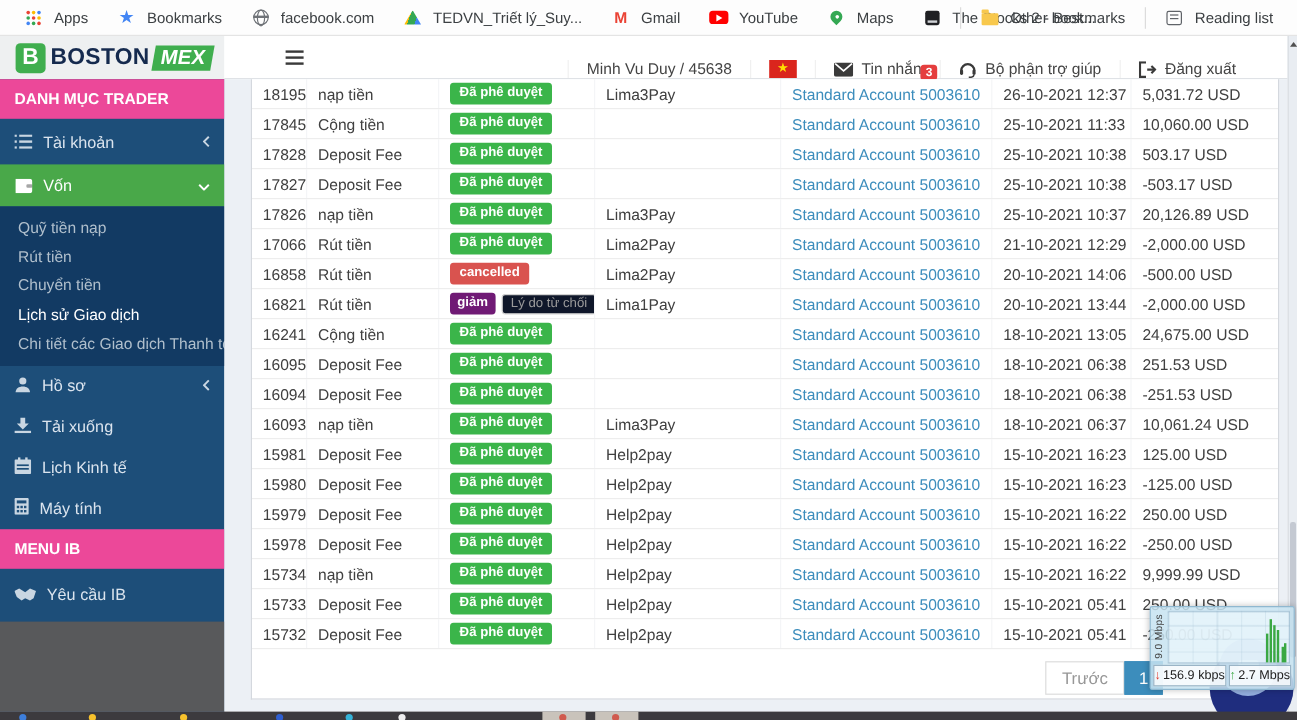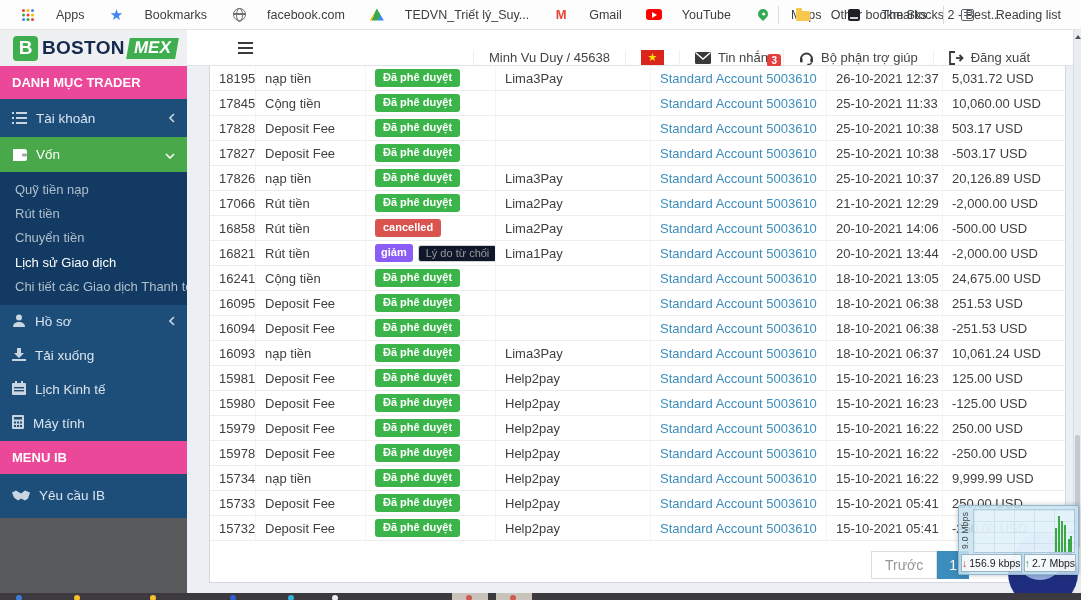--- a/index.html
+++ b/index.html
@@ -1,21 +1,21 @@
 <!DOCTYPE html>
 <html><head>
 <meta charset="utf-8">
 <style>
   * { margin:0; padding:0; box-sizing:border-box; }
   html,body { width:1081px; height:600px; overflow:hidden; font-family:"Liberation Sans", sans-serif; background:#fff; }
 
   
   .bm-bar { position:absolute; left:0; top:0; width:1081px; height:30px; background:#fdfdfd; border-bottom:1px solid #e4e4e4; display:flex; align-items:center; padding:0 10px; }
   .bm-left { display:flex; align-items:center; gap:4px; flex:1; min-width:0; }
-  .bm-item { display:flex; align-items:center; gap:20px; padding:3px 10px; border-radius:4px; font-size:12.5px; color:#3c4043; white-space:nowrap; cursor:pointer; }
+  .bm-item { display:flex; align-items:center; gap:9px; padding:3px 10px; border-radius:4px; font-size:12.5px; color:#3c4043; white-space:nowrap; cursor:pointer; }
   .bm-right { display:flex; align-items:center; }
   .bm-sep { width:1px; height:18px; background:#dcdcdc; margin:0 6px; }
   .bm-ic { width:16px; height:16px; display:flex; align-items:center; justify-content:center; flex:none; }
   .ic-apps { position:relative; width:12px; height:12px; }
   .ic-apps i { position:absolute; left:0; top:0; width:3px; height:3px; border-radius:50%; background:#ea4335; box-shadow:4.5px 0 0 #fbbc05, 9px 0 0 #4285f4, 0 4.5px 0 #34a853, 4.5px 4.5px 0 #ea4335, 9px 4.5px 0 #fbbc05, 0 9px 0 #4285f4, 4.5px 9px 0 #34a853, 9px 9px 0 #ea4335; }
   .ic-star { color:#4285f4; font-size:15px; line-height:1; }
   .ic-globe { width:13px; height:13px; border:1.5px solid #6e7277; border-radius:50%; position:relative; }
   .ic-globe::before { content:""; position:absolute; left:-1px; right:-1px; top:4px; height:1.5px; background:#6e7277; }
   .ic-globe::after { content:""; position:absolute; left:2.5px; top:-1px; width:5px; height:12px; border:1.5px solid #6e7277; border-radius:50%; }
   .ic-drive { width:14px; height:12px; clip-path:polygon(50% 0,100% 100%,0 100%); background:linear-gradient(110deg,#fbbc05 0 34%,#34a853 34% 67%,#4285f4 67%); }
@@ -65,21 +65,21 @@
   
   .content { position:absolute; left:187px; top:66px; right:8px; bottom:7px; background:#ecf0f5; }
   .panel { position:absolute; left:22px; top:0; width:857px; height:517px; background:#fff; border:1px solid #d4d8de; border-top:none; }
   .trow { display:grid; grid-template-columns:46px 110px 130px 155px 176px 116px 1fr; height:25px; align-items:center; border-bottom:1px solid #ededed; font-size:13px; color:#404040; }
   .trow > div { padding-left:9px; height:100%; display:flex; align-items:center; border-right:1px solid #f4f5f7; overflow:hidden; white-space:nowrap; }
   .trow > div:last-child { border-right:none; }
   .acct-link { color:#3c8dbc; text-decoration:none; cursor:pointer; }
   .badge { display:inline-block; color:#fff; font-size:11px; font-weight:bold; padding:2px 8px 3px; border-radius:3px; line-height:1.2; }
   .badge.approved { background:#3bb54a; }
   .badge.cancelled { background:#d9534f; }
-  .badge.reduced { background:#8b5cf6; padding:2px 6px 3px; }
+  .badge.reduced { background:#701a75; padding:2px 6px 3px; }
   .reason-btn { display:inline-block; margin-left:5px; background:#0f172a; border:1px solid #d2d2d2; color:#9b9b9b; font-size:11px; padding:1px 7px 2px; border-radius:3px; cursor:pointer; white-space:nowrap; }
   .pagination { position:absolute; right:96px; bottom:3px; display:flex; }
   .page-btn { font-size:14px; padding:5px 13px; border:1px solid #ddd; background:#fff; color:#979797; cursor:pointer; }
   .page-btn.active { background:#3c8dbc; border-color:#3c8dbc; color:#fff; padding:5px 11px; }
 
   
   .scrollbar { position:absolute; right:0; top:30px; width:8px; bottom:7px; background:#e9edf2; border-left:1px solid #d9dde2; z-index:20; }
   .sb-up { position:absolute; top:5px; left:1px; width:0; height:0; border-left:3px solid transparent; border-right:3px solid transparent; border-bottom:4px solid #505050; }
   .sb-thumb { position:absolute; left:1px; width:5px; top:72%; height:20%; background:#c4c9d2; border-radius:2px; }
 

